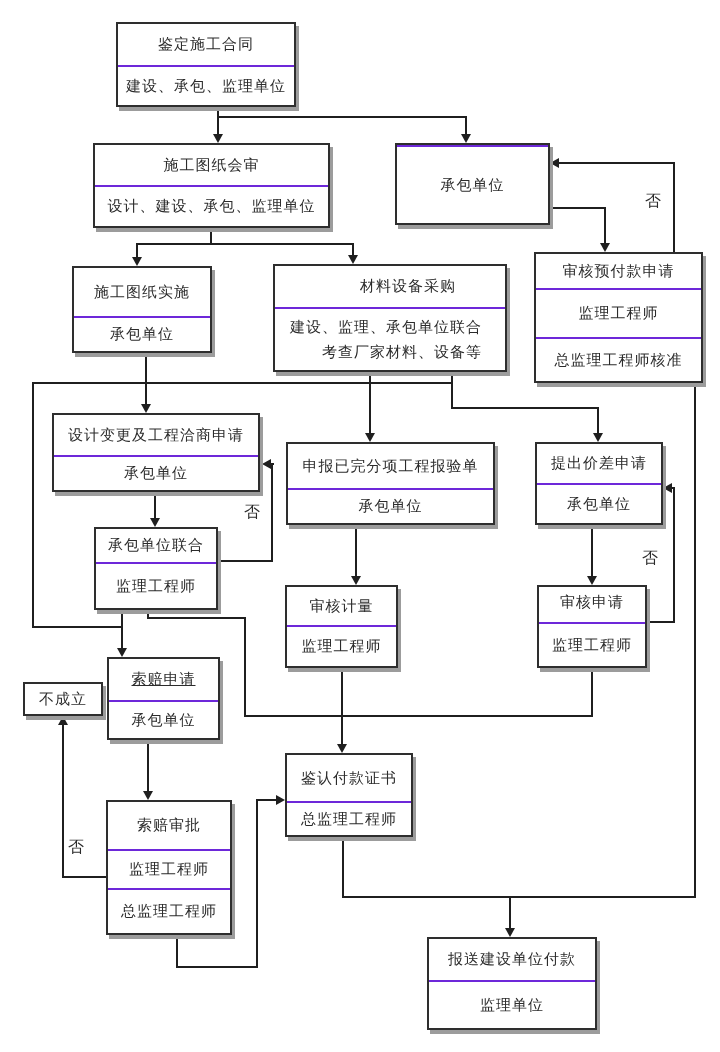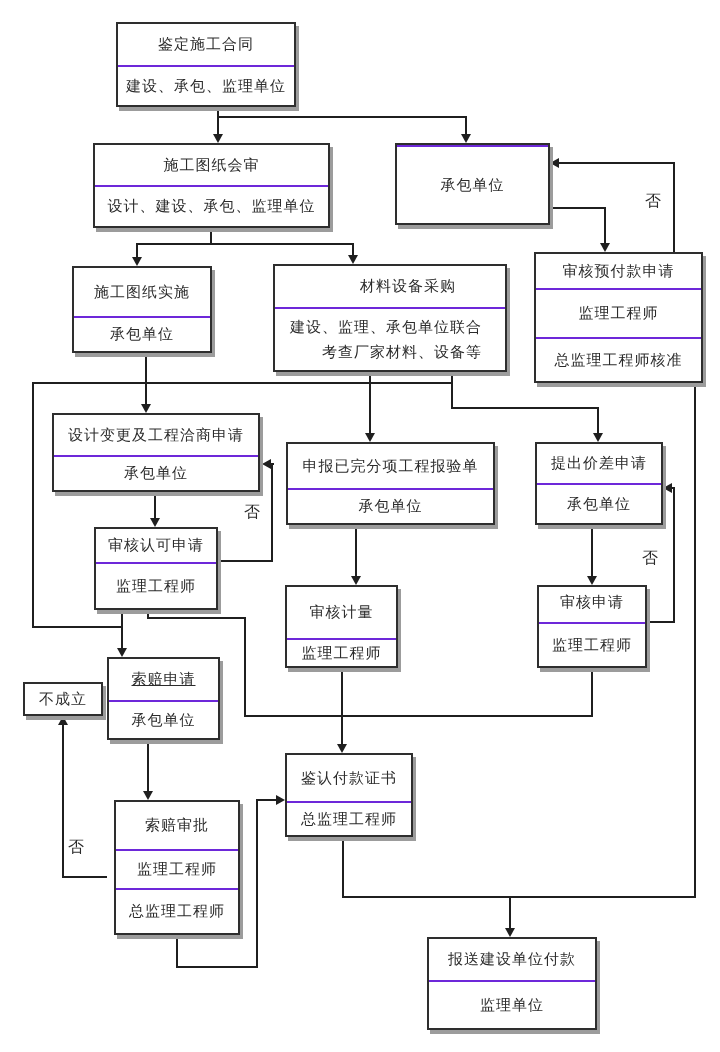--- a/index.html
+++ b/index.html
@@ -140,44 +140,44 @@
     <div class="sec" style="height:44px;">申报已完分项工程报验单</div>
     <div class="sec sub grow">承包单位</div>
   </div>
 
   <div class="node" style="left:535px;top:442px;width:128px;height:83px;">
     <div class="sec" style="height:39px;">提出价差申请</div>
     <div class="sec sub grow">承包单位</div>
   </div>
 
   <div class="node" style="left:94px;top:527px;width:124px;height:83px;">
-    <div class="sec" style="height:33px;">审核认可申请</div>
+    <div class="sec" style="height:33px;">承包单位联合</div>
     <div class="sec sub grow">监理工程师</div>
   </div>
 
   <div class="node" style="left:285px;top:585px;width:113px;height:83px;">
-    <div class="sec" style="height:51px;border-radius:7px;">审核计量</div>
+    <div class="sec" style="height:38px;border-radius:7px;">审核计量</div>
     <div class="sec sub grow">监理工程师</div>
   </div>
 
   <div class="node" style="left:537px;top:585px;width:110px;height:83px;">
     <div class="sec" style="height:35px;font-family:Liberation Mono, monospace;">审核申请</div>
     <div class="sec sub grow">监理工程师</div>
   </div>
 
   <div class="node" style="left:23px;top:682px;width:80px;height:34px;">
     <div class="sec grow">不成立</div>
   </div>
 
   <div class="node" style="left:107px;top:657px;width:113px;height:83px;">
     <div class="sec" style="height:41px;text-decoration:underline;">索赔申请</div>
     <div class="sec sub grow">承包单位</div>
   </div>
 
-  <div class="node" style="left:106px;top:800px;width:126px;height:135px;margin-left:8px;">
+  <div class="node" style="left:106px;top:800px;width:126px;height:135px;">
     <div class="sec" style="height:47px;">索赔审批</div>
     <div class="sec sub" style="height:39px;">监理工程师</div>
     <div class="sec sub grow">总监理工程师</div>
   </div>
 
   <div class="node" style="left:285px;top:753px;width:128px;height:84px;">
     <div class="sec" style="height:46px;">鉴认付款证书</div>
     <div class="sec sub grow">总监理工程师</div>
   </div>
 

